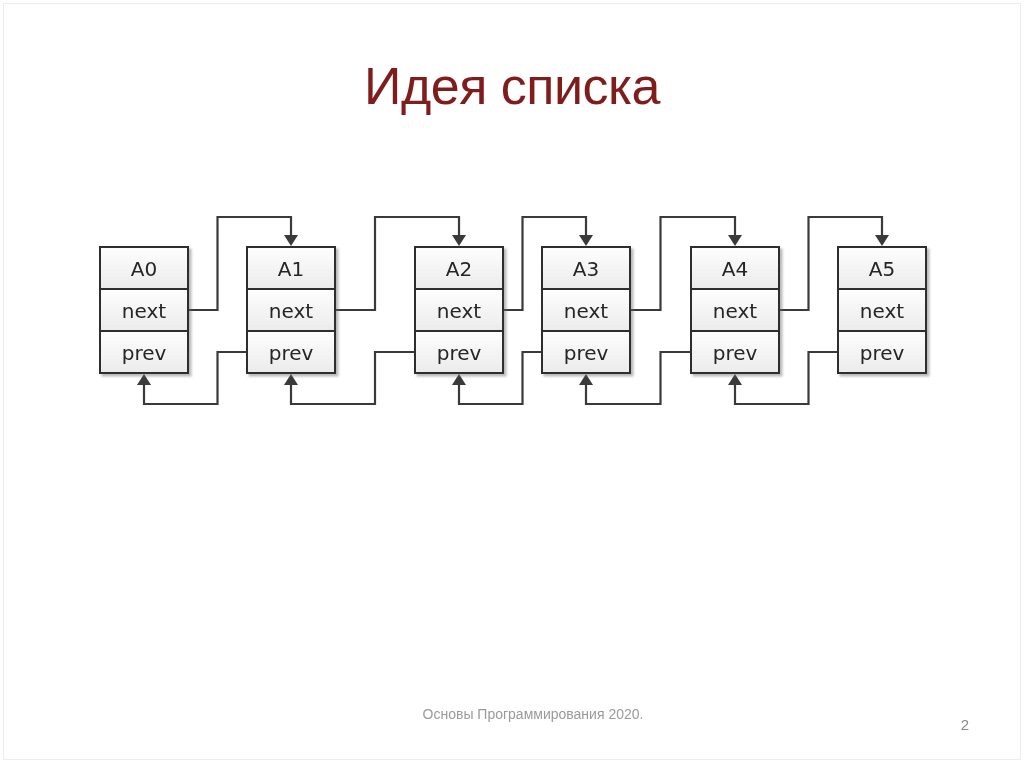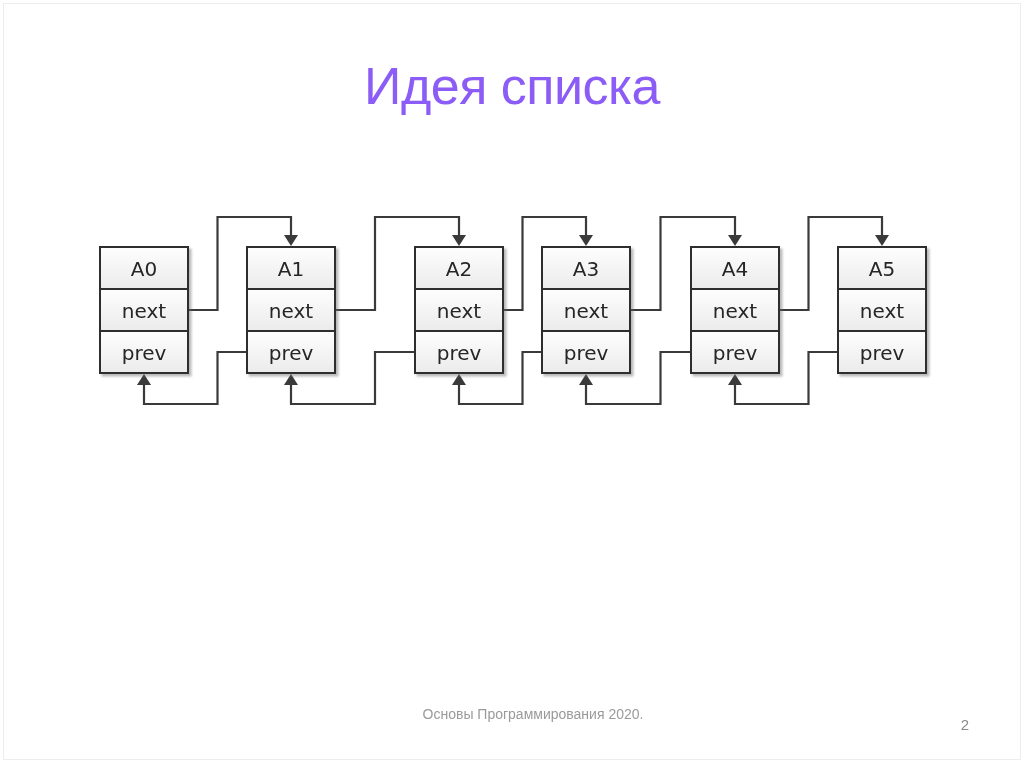--- a/index.html
+++ b/index.html
@@ -20,21 +20,21 @@
   }
   .title {
     position: absolute;
     left: 0; top: 56px;
     width: 100%;
     margin: 0;
     text-align: center;
     font-size: 52px;
     font-weight: 400;
     letter-spacing: -0.5px;
-    color: #8b5cf6;
+    color: #7f1d1d;
   }
   #diagram-svg { position: absolute; left: 0; top: 0; }
   #diagram-svg text {
     font-family: "DejaVu Sans", "Liberation Sans", sans-serif;
     font-size: 20px;
     fill: #262626;
   }
   .footer {
     position: absolute;
     left: 10px; top: 704px;

